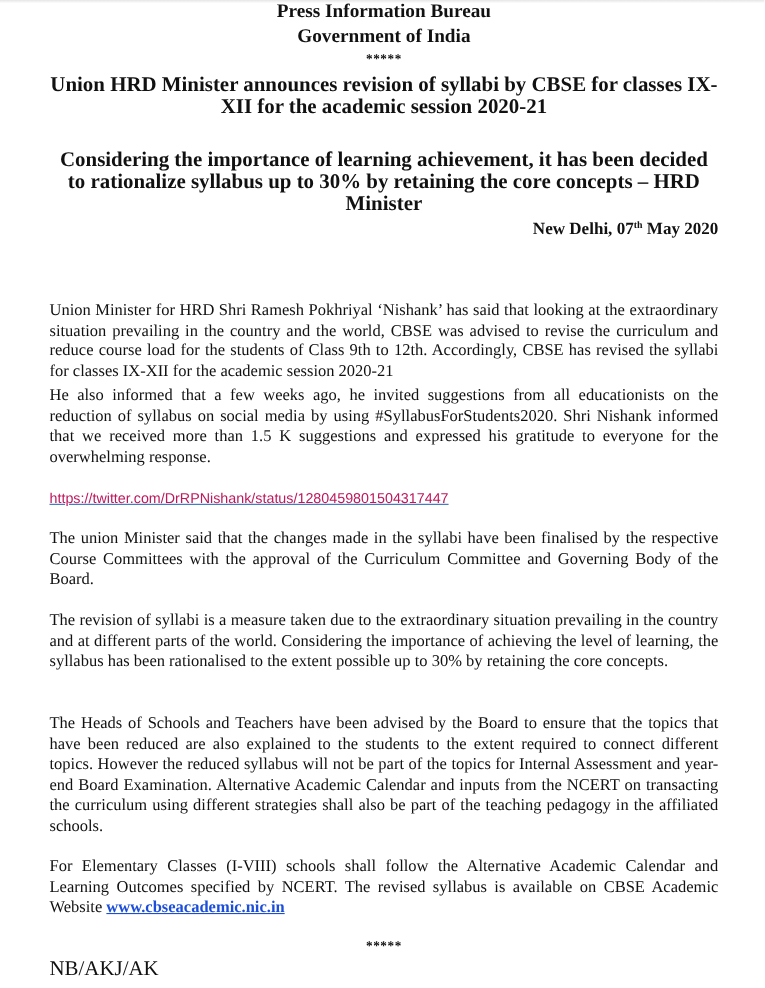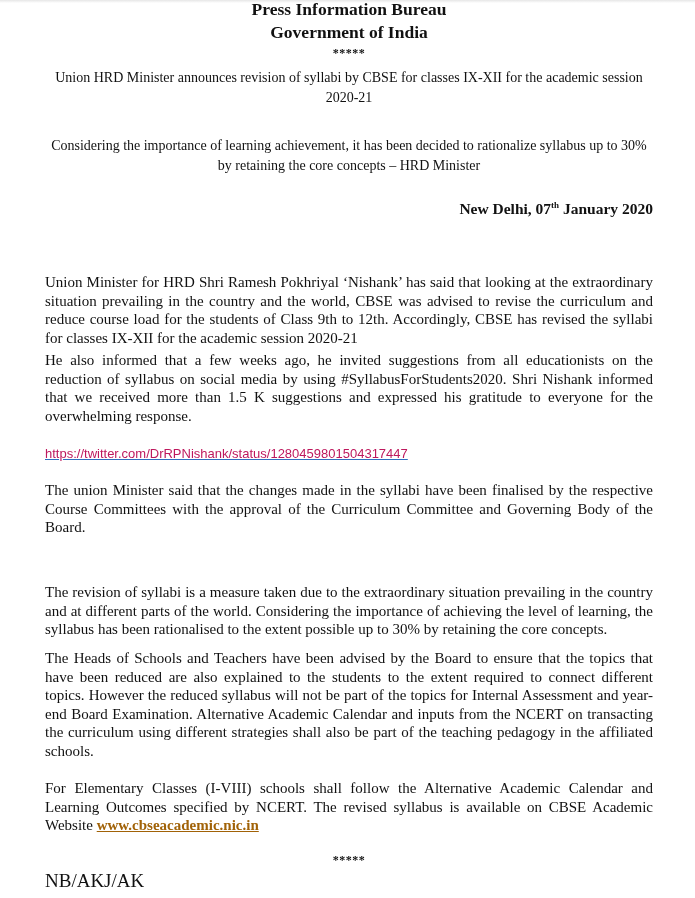--- a/index.html
+++ b/index.html
@@ -33,22 +33,22 @@
       font-size: 17.5px;
       line-height: 22px;
     }
     .stars {
       font-weight: bold;
       font-size: 12px;
       line-height: 14px;
       letter-spacing: 0.5px;
     }
     .headline {
-      font-weight: normal;
-      font-size: 14px;
+      font-weight: bold;
+      font-size: 19px;
       line-height: 20px;
     }
     .dateline {
       text-align: right;
       font-weight: bold;
       font-size: 15.5px;
       line-height: 20px;
     }
     .dateline sup {
       font-size: 9px;
@@ -62,21 +62,21 @@
       text-align: justify;
     }
     .link-twitter {
       font-family: "Liberation Sans", sans-serif;
       font-size: 13px;
       color: #be185d;
       text-decoration: underline;
       text-decoration-color: #2f6fc0;
     }
     .link-web {
-      color: #a16207;
+      color: #1d4ed8;
       font-weight: bold;
       text-decoration: underline;
     }
     .ref {
       font-weight: normal;
       font-size: 19px;
       line-height: 18px;
     }
     .abs { position: absolute; left: 0; width: 608px; }
   </style>
@@ -88,33 +88,33 @@
 <div class="page">
 
   <div class="abs center hdr" style="top:-2px;">Press Information Bureau</div>
   <div class="abs center hdr" style="top:21px;">Government of India</div>
   <div class="abs center stars" style="top:46px;">*****</div>
 
   <div class="abs center headline" style="top:68px;">Union HRD Minister announces revision of syllabi by CBSE for classes IX-XII for the academic session 2020-21</div>
 
   <div class="abs center headline" style="top:136px;">Considering the importance of learning achievement, it has been decided to rationalize syllabus up to 30% by retaining the core concepts – HRD Minister</div>
 
-  <div class="abs dateline" style="top:199px;"><span>New Delhi, 07</span><sup>th</sup><span> January 2020</span></div>
+  <div class="abs dateline" style="top:199px;"><span>New Delhi, 07</span><sup>th</sup><span> May 2020</span></div>
 
   <p class="abs" style="top:273px;">Union Minister for HRD Shri Ramesh Pokhriyal ‘Nishank’ has said that looking at the extraordinary situation prevailing in the country and the world, CBSE was advised to revise the curriculum and reduce course load for the students of Class 9th to 12th. Accordingly, CBSE has revised the syllabi for classes IX-XII for the academic session 2020-21</p>
 
   <p class="abs" style="top:351px;font-family:Liberation Serif, serif;">He also informed that a few weeks ago, he invited suggestions from all educationists on the reduction of syllabus on social media by using #SyllabusForStudents2020. Shri Nishank informed that we received more than 1.5 K suggestions and expressed his gratitude to everyone for the overwhelming response.</p>
 
   <div class="abs" style="top:444px; line-height:18px;">
     <a class="link-twitter">https://twitter.com/DrRPNishank/status/1280459801504317447</a>
   </div>
 
   <p class="abs" style="top:481px;">The union Minister said that the changes made in the syllabi have been finalised by the respective Course Committees with the approval of the Curriculum Committee and Governing Body of the Board.</p>
 
-  <p class="abs" style="top:583px;">The revision of syllabi is a measure taken due to the extraordinary situation prevailing in the country and at different parts of the world. Considering the importance of achieving the level of learning, the syllabus has been rationalised to the extent possible up to 30% by retaining the core concepts.</p>
+  <p class="abs" style="top:555px;">The revision of syllabi is a measure taken due to the extraordinary situation prevailing in the country and at different parts of the world. Considering the importance of achieving the level of learning, the syllabus has been rationalised to the extent possible up to 30% by retaining the core concepts.</p>
 
   <p class="abs" style="top:649px;">The Heads of Schools and Teachers have been advised by the Board to ensure that the topics that have been reduced are also explained to the students to the extent required to connect different topics. However the reduced syllabus will not be part of the topics for Internal Assessment and year-end Board Examination. Alternative Academic Calendar and inputs from the NCERT on transacting the curriculum using different strategies shall also be part of the teaching pedagogy in the affiliated schools.</p>
 
   <p class="abs" style="top:779px;"><span>For Elementary Classes (I-VIII) schools shall follow the Alternative Academic Calendar and Learning Outcomes specified by NCERT. The revised syllabus is available on CBSE Academic Website </span><a class="link-web">www.cbseacademic.nic.in</a></p>
 
   <div class="abs center stars" style="top:853px;">*****</div>
 
   <div class="abs ref" style="top:872px;">NB/AKJ/AK</div>
 
 </div>

